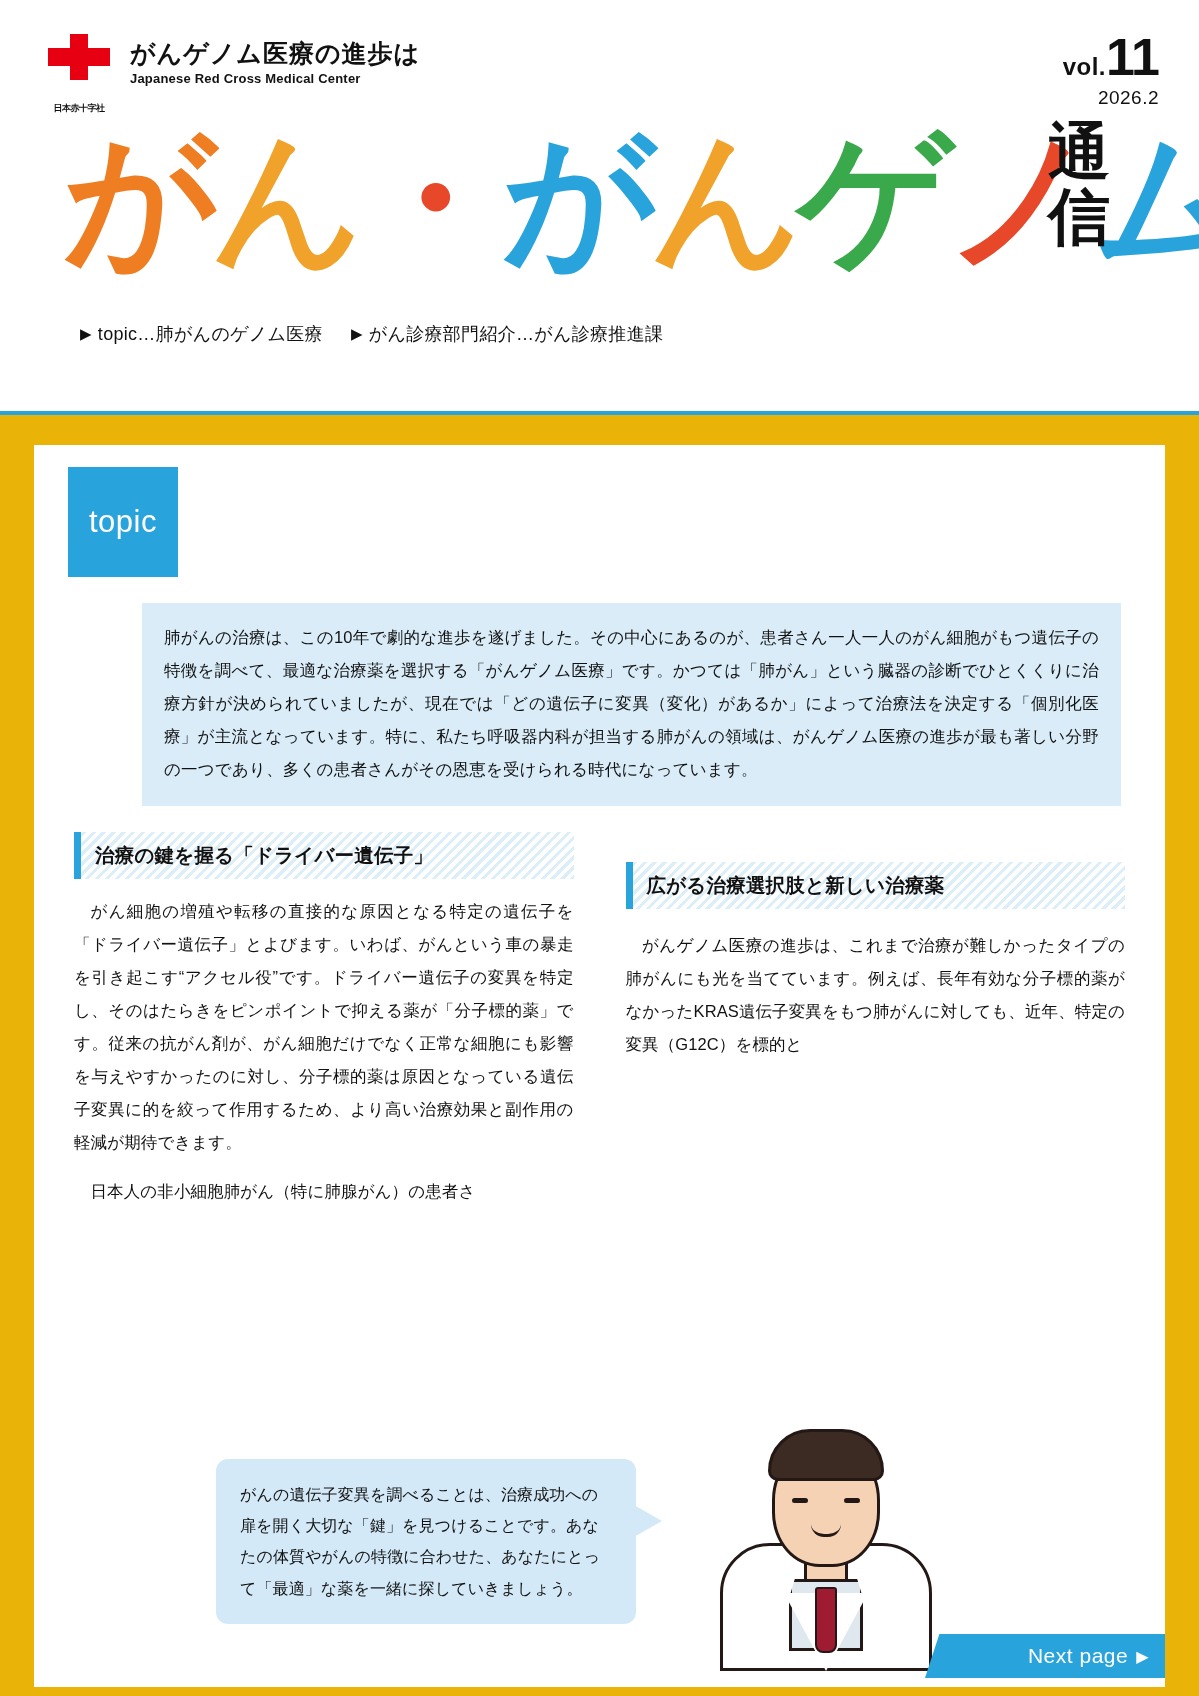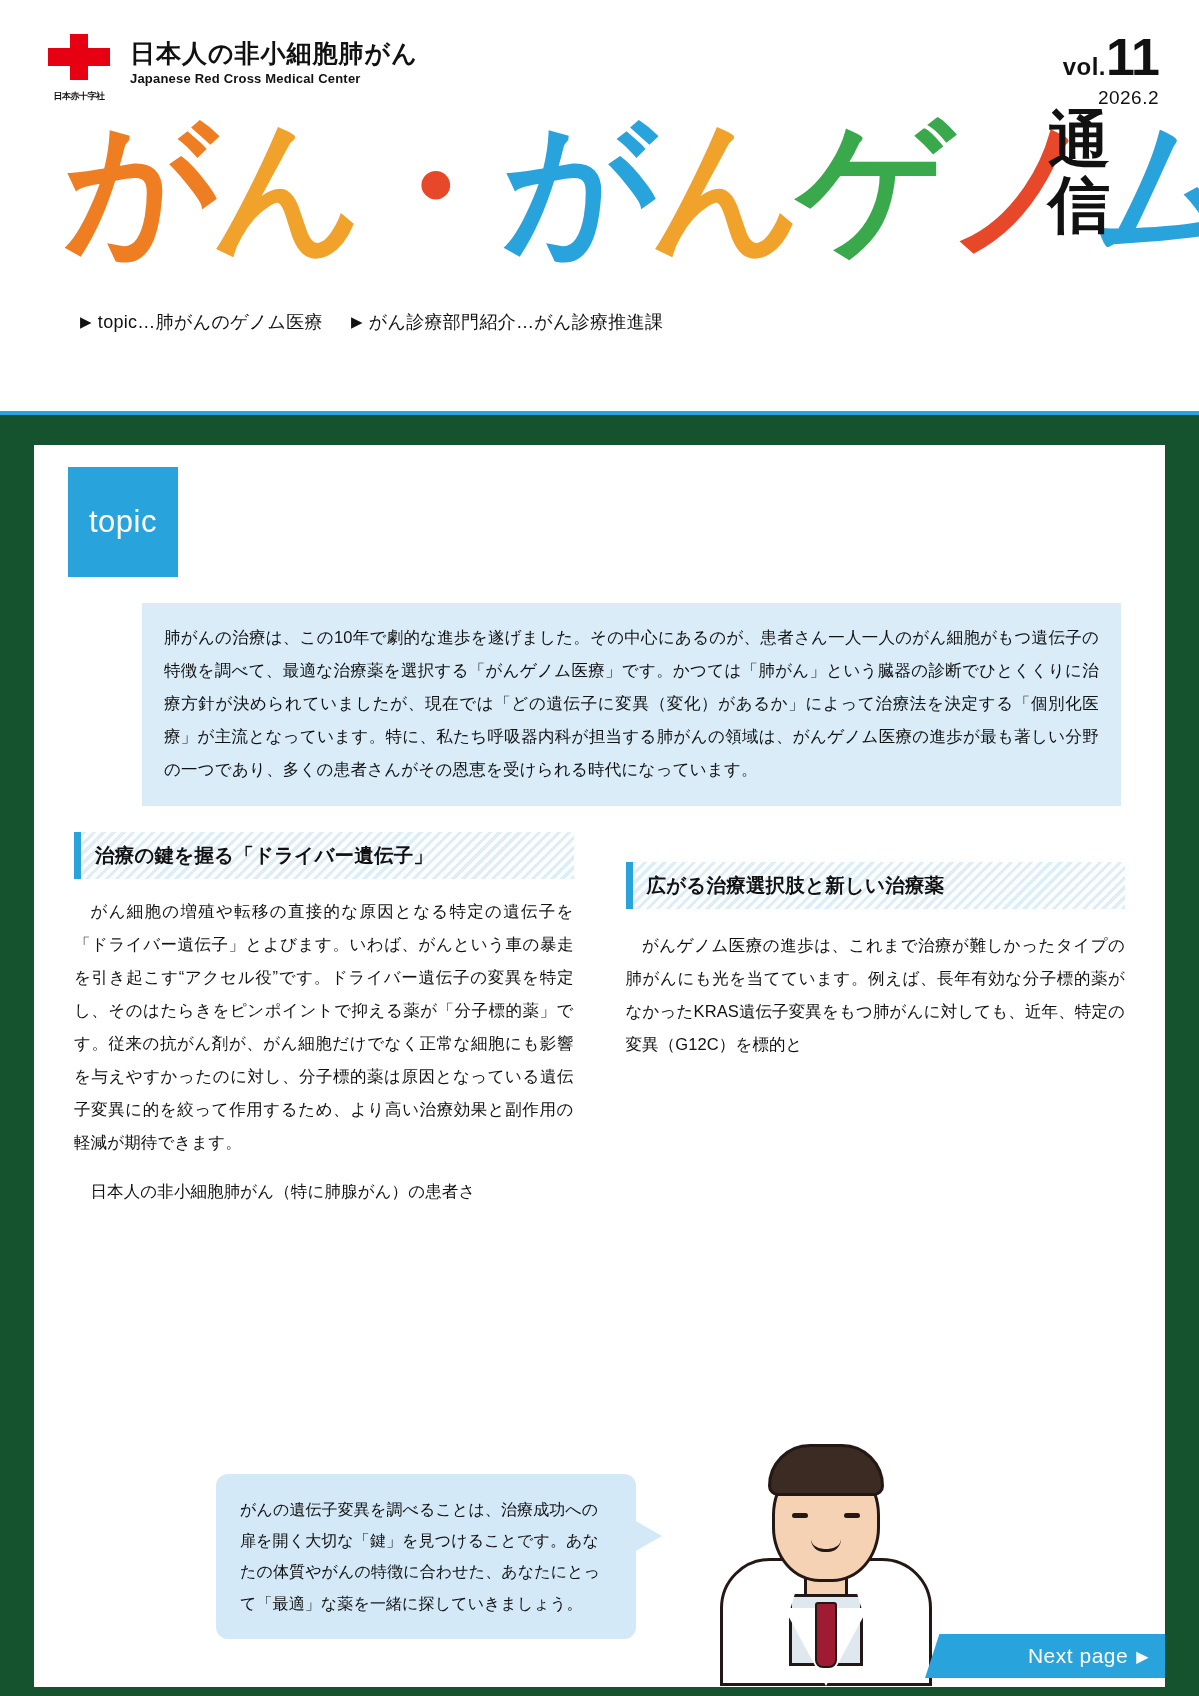--- a/index.html
+++ b/index.html
@@ -44,21 +44,21 @@
     position: absolute;
     background: #e60012;
   }
   .rc-cross::before {
     left: 22px; top: 0; width: 18px; height: 46px;
   }
   .rc-cross::after {
     left: 0; top: 14px; width: 62px; height: 18px;
   }
   .rc-caption {
-    margin-top: 10px;
+    margin-top: 22px;
     font-size: 9px;
     letter-spacing: -0.5px;
     text-align: center;
     color: #111;
     font-weight: bold;
   }
   .org-names {
     padding-top: 10px;
   }
   .org-jp {
@@ -158,21 +158,21 @@
     bottom: 0;
     width: 100%;
     height: 4px;
     background: #29a3dc;
   }
 
   
   .body-wrap {
     position: relative;
     height: 1281px;
-    background: #14532d;
+    background: #eab308;
     box-sizing: border-box;
     padding: 30px 34px 0 34px;
   }
   .white-page {
     position: relative;
     background: #ffffff;
     width: 100%;
     height: 1242px;
     box-sizing: border-box;
     padding: 22px 34px 0 34px;
@@ -264,21 +264,21 @@
     letter-spacing: 0.1px;
   }
   .para.first { margin-top: 20px; }
   .para.noindent { text-indent: 0; margin-top: 0; }
   .sec-head.second { margin-top: 30px; }
 
   
   .bubble-area {
     position: absolute;
     left: 0;
-    bottom: 1px;
+    bottom: 16px;
     width: 100%;
     height: 270px;
   }
   .bubble {
     position: absolute;
     left: 182px;
     top: 58px;
     width: 420px;
     background: #d3e9f7;
     border-radius: 12px;
@@ -444,21 +444,21 @@
 <body>
 
 <div class="header">
 
   <div class="logo-row">
     <div class="rc-mark">
       <div class="rc-cross"></div>
       <div class="rc-caption">日本赤十字社</div>
     </div>
     <div class="org-names">
-      <div class="org-jp">日本人の非小細胞肺がん</div>
+      <div class="org-jp">がんゲノム医療の進歩は</div>
       <div class="org-en">Japanese Red Cross Medical Center</div>
     </div>
   </div>
 
   <div class="vol-block">
     <div class="vol-line">
       <span>vol.</span><span class="vol-num">11</span>
     </div>
     <div class="vol-date">2026.2</div>
   </div>

